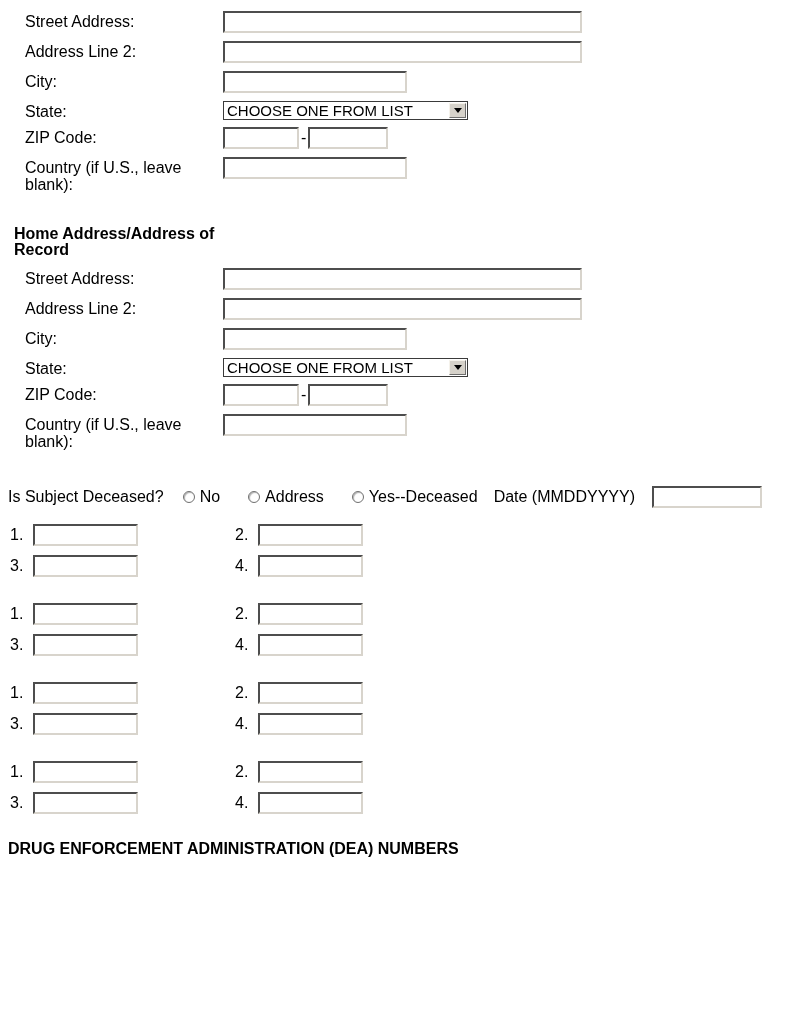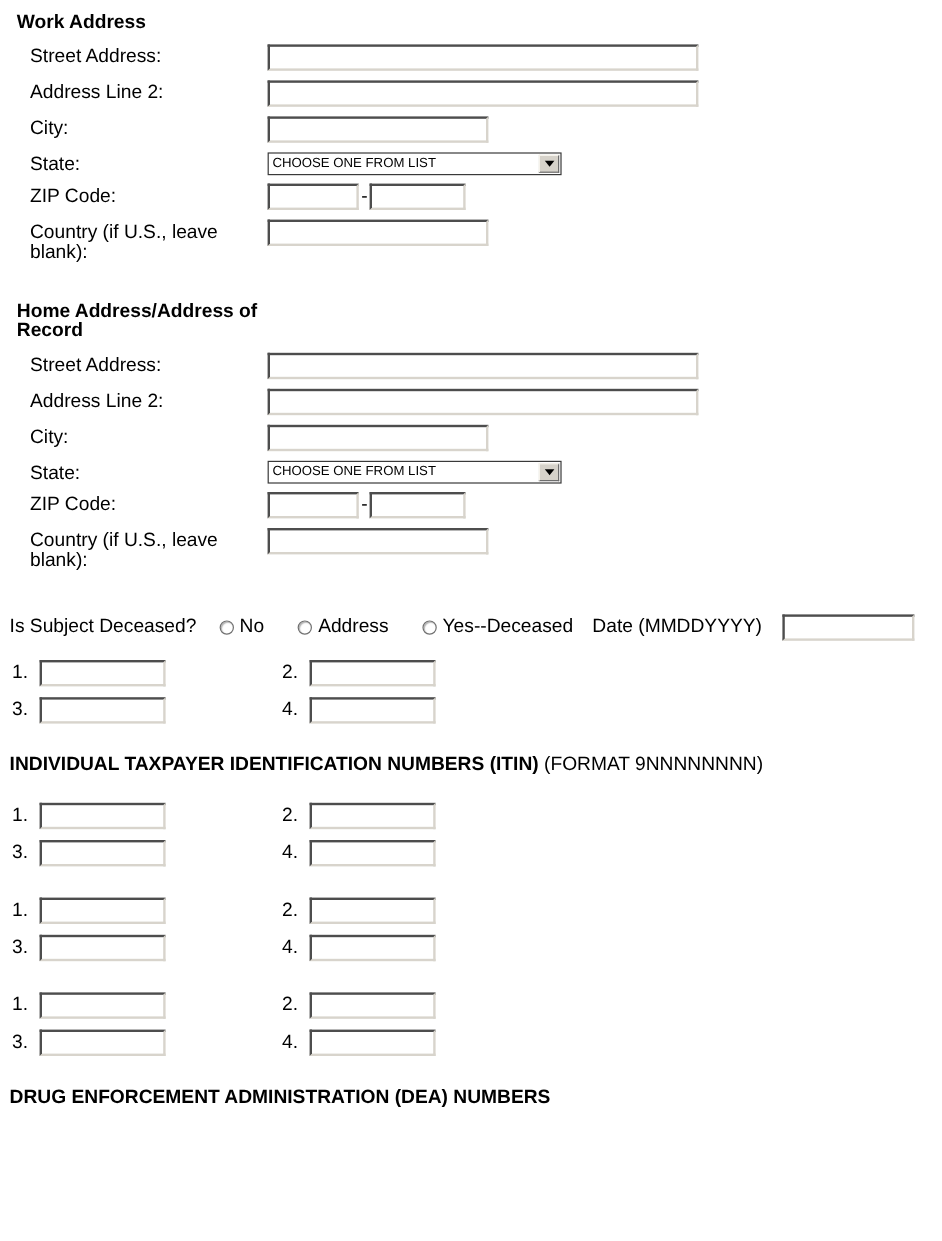--- a/index.html
+++ b/index.html
@@ -33,21 +33,21 @@
   .w-zip2 { width:80px; }
   .w-date { width:110px; }
   .w-id   { width:105px; height:21px; }
   .zip-sep { margin:0 2px 0 2px; line-height:22px; }
 
   .state-row { margin-bottom:7px; }
   .select-box {
     width:245px; height:19px; background:#fff; border:1px solid #3a3a3a;
     display:flex; align-items:center; cursor:default;
   }
-  .sel-text { flex:1; font-size:11px; line-height:17px; padding-left:3px; white-space:nowrap; overflow:hidden; }
+  .sel-text { flex:1; font-size:15px; line-height:17px; padding-left:3px; white-space:nowrap; overflow:hidden; }
   .sel-btn {
     width:17px; height:15px; margin-right:1px; flex:0 0 17px;
     background:#d6d2ca; border:1px solid;
     border-color:#f5f2eb #6e6e6e #6e6e6e #f5f2eb;
     display:flex; align-items:center; justify-content:center;
   }
   .sel-arrow { width:0; height:0; border-left:4px solid transparent; border-right:4px solid transparent; border-top:5px solid #000; }
 
   
   .dec-row { display:flex; align-items:center; margin-top:36px; }
@@ -70,21 +70,20 @@
   .id-grid { display:grid; grid-template-columns:225px 225px; row-gap:9px; margin-left:2px; }
   .id-cell { display:flex; align-items:center; }
   .num { width:23px; flex:0 0 23px; }
 </style>
 </head>
 <body>
 
 <div class="page">
 
   <div class="addr">
-    <h2 class="addr-heading">Work Address</h2>
 
     <div class="frow">
       <div class="flabel">Street Address:</div>
       <input type="text" class="ti w-long" value="" style="">
     </div>
 
     <div class="frow">
       <div class="flabel">Address Line 2:</div>
       <input type="text" class="ti w-long" value="" style="">
     </div>
@@ -195,21 +194,20 @@
         <input type="text" class="ti w-id" value="" style="">
       </div>
       <div class="id-cell">
         <span class="num">4.</span>
         <input type="text" class="ti w-id" value="" style="">
       </div>
     </div>
   </div>
 
   <div class="idsec">
-    <h2 class="id-heading"><span class="ttl">INDIVIDUAL TAXPAYER IDENTIFICATION NUMBERS (ITIN)</span> <span class="fmt">(FORMAT 9NNNNNNNN)</span></h2>
     <div class="id-grid">
       <div class="id-cell">
         <span class="num">1.</span>
         <input type="text" class="ti w-id" value="" style="">
       </div>
       <div class="id-cell">
         <span class="num">2.</span>
         <input type="text" class="ti w-id" value="" style="">
       </div>
       <div class="id-cell">

